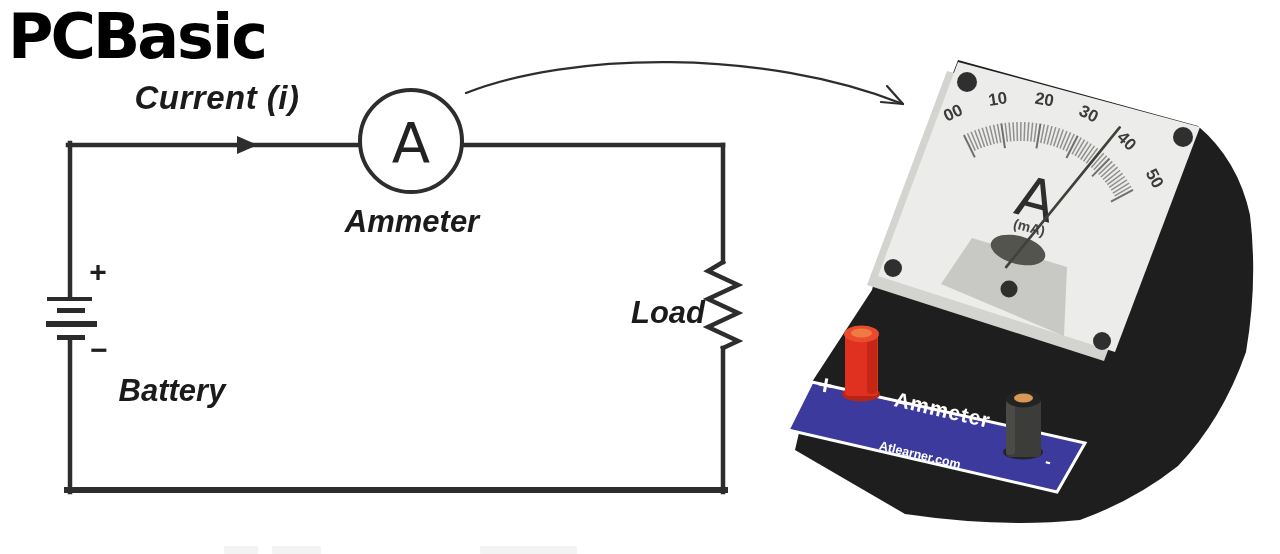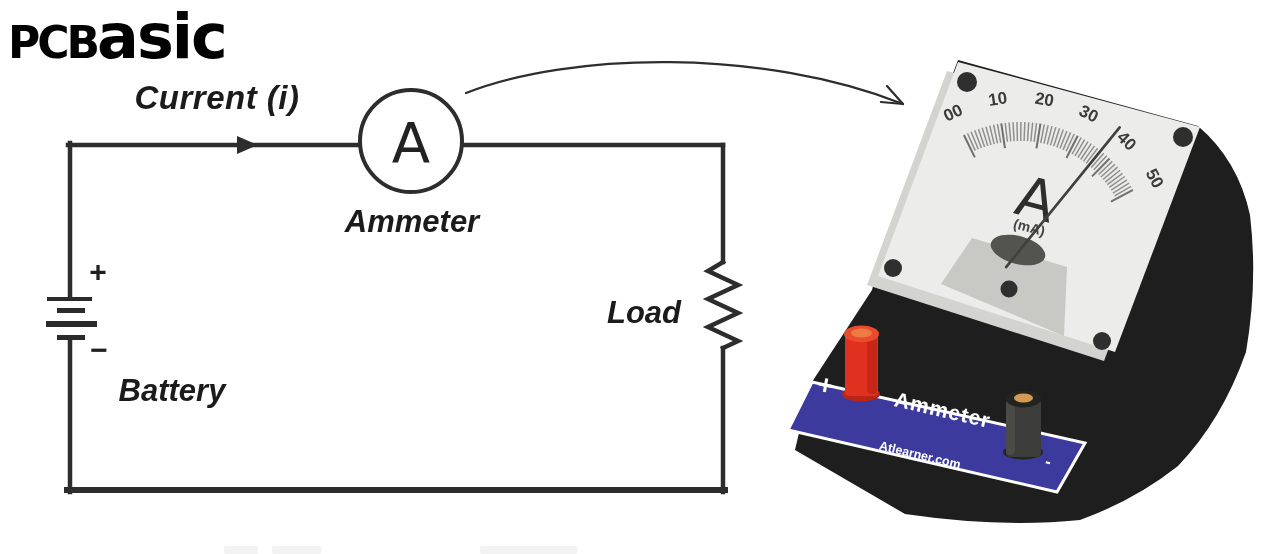--- a/index.html
+++ b/index.html
@@ -10,21 +10,21 @@
        font-family:"Liberation Sans",sans-serif;font-weight:bold;font-style:italic;
        color:#1b1b1b;}
   .lbl.big{font-size:33px;letter-spacing:.5px;text-align:right;}
   .lbl.med{font-size:31px;}
   .sign{position:absolute;transform:translate(-50%,-50%);font-style:normal;font-weight:bold;
         color:#1f1f1f;font-family:"Liberation Sans",sans-serif;}
   .circle-a{position:absolute;transform:translate(-50%,-52%);font-family:"DejaVu Sans",sans-serif;
         font-size:56px;font-weight:400;color:#222;font-style:normal;}
   .logo{position:absolute;left:8px;top:8px;line-height:58px;white-space:nowrap;
         font-family:"DejaVu Sans",sans-serif;font-weight:bold;font-style:normal;}
-  .logo .p1{font-size:44px;letter-spacing:-3px;}
+  .logo .p1{font-size:62px;letter-spacing:-3px;}
   .logo .p2{font-size:62px;letter-spacing:-2px;margin-top:20px;}
   .artifact{position:absolute;height:8px;background:#f3f3f3;border-radius:1px;}
 </style>
 </head>
 <body>
 
 <div class="stage">
 
   <svg width="1280" height="554" viewBox="0 0 1280 554">
 
@@ -169,21 +169,21 @@
   <div class="logo">
     <span class="p1">PCB</span><span class="p2">asic</span>
   </div>
 
   <div class="lbl big" style="left:217px;top:98px;">Current (i)</div>
 
   <div class="circle-a" style="left:411px;top:144px;">A</div>
 
   <div class="lbl med" style="left:412px;top:222px;">Ammeter</div>
 
-  <div class="lbl med" style="left:644px;top:313px;">Load</div>
+  <div class="lbl med" style="left:668px;top:313px;">Load</div>
 
   <div class="sign" style="left:98px;top:272px;font-size:30px;">+</div>
 
   <div class="sign" style="left:99px;top:350px;font-size:30px;">−</div>
 
   <div class="lbl med" style="left:172px;top:391px;text-align:right;">Battery</div>
 
   <div class="artifact" style="left:224px;top:546px;width:34px;"></div>
   <div class="artifact" style="left:272px;top:546px;width:49px;"></div>
   <div class="artifact" style="left:480px;top:546px;width:97px;"></div>

